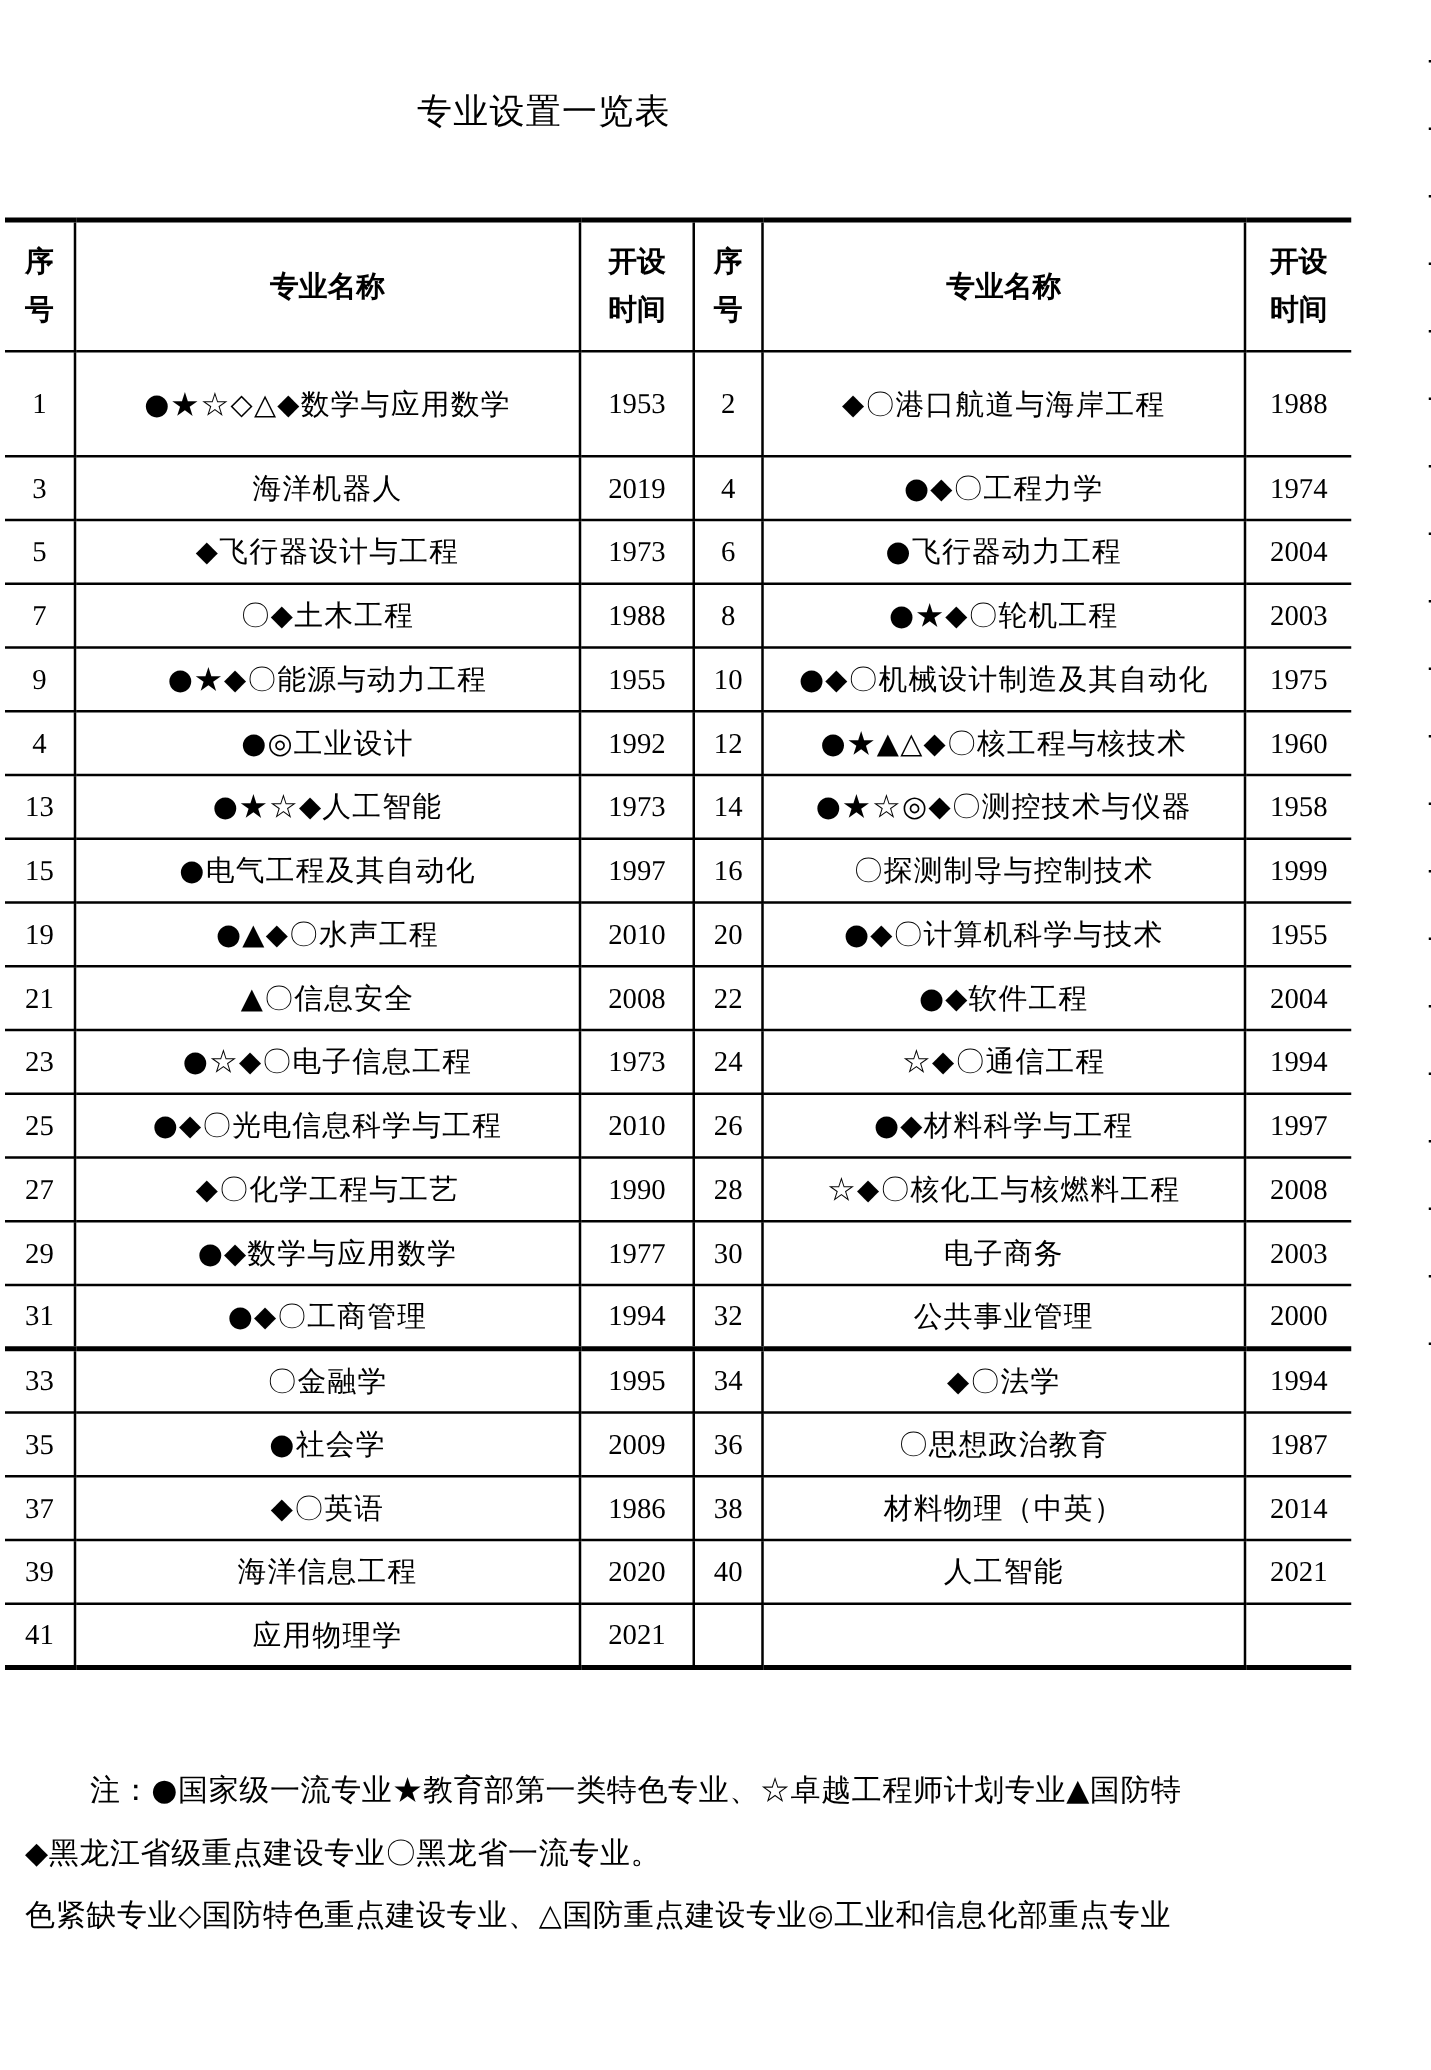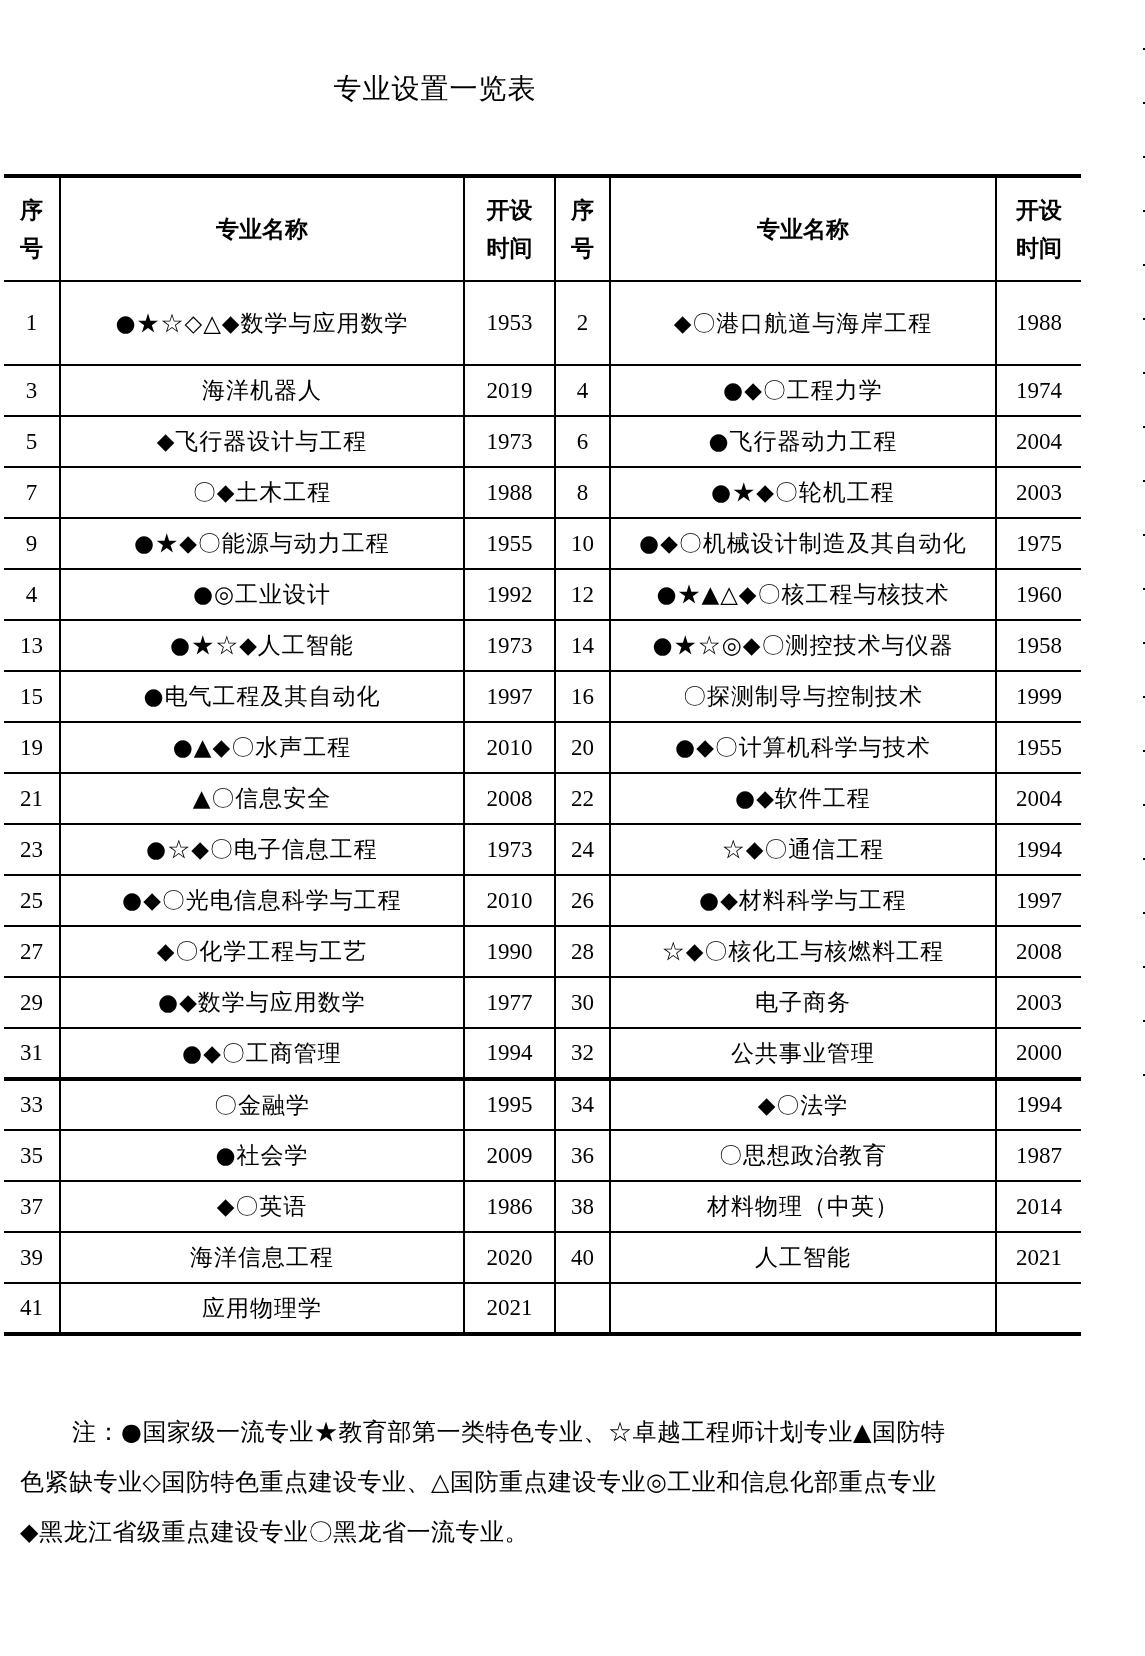--- a/index.html
+++ b/index.html
@@ -236,15 +236,15 @@
         <td class="num">2021</td>
         <td class="num"></td>
         <td class="name"></td>
         <td class="num"></td>
       </tr>
     </tbody>
 </table>
 
 <div class="note">
   <p class="indent">注：●国家级一流专业★教育部第一类特色专业、☆卓越工程师计划专业▲国防特</p>
+  <p>◆黑龙江省级重点建设专业〇黑龙省一流专业。</p>
   <p>色紧缺专业◇国防特色重点建设专业、△国防重点建设专业◎工业和信息化部重点专业</p>
-  <p>◆黑龙江省级重点建设专业〇黑龙省一流专业。</p>
 </div>
 
 </body></html>

